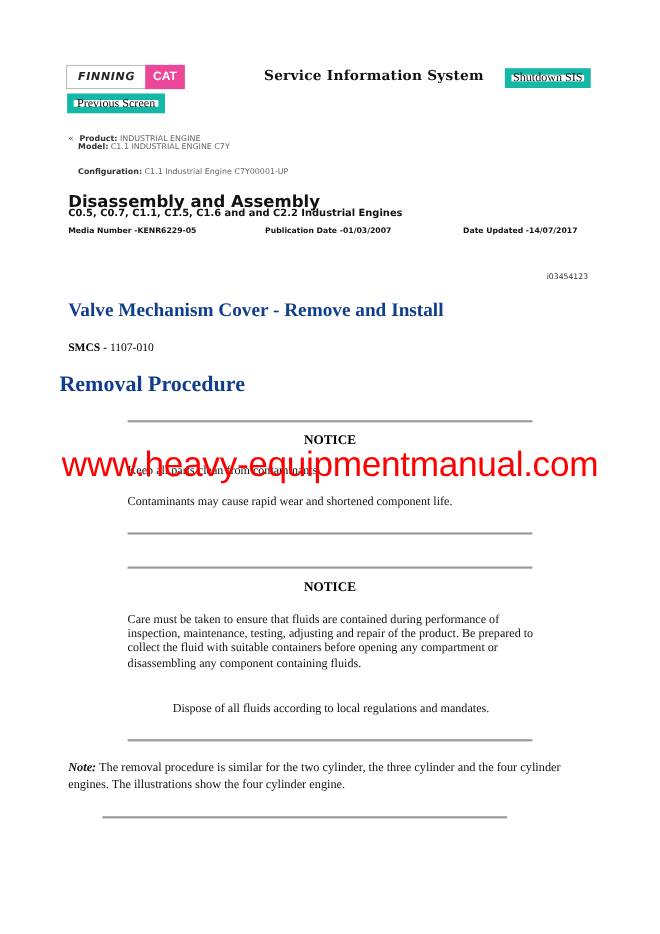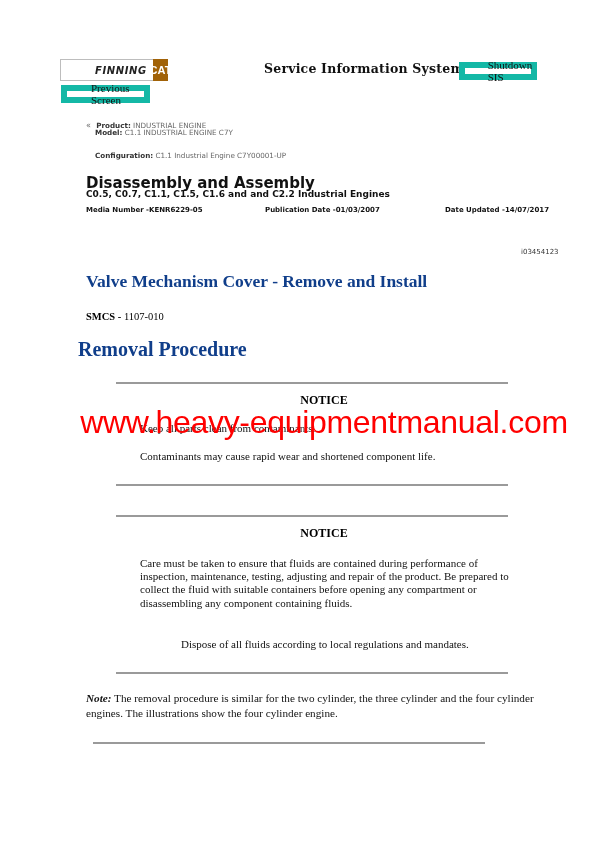--- a/index.html
+++ b/index.html
@@ -1,22 +1,22 @@
 <!DOCTYPE html>
 <html><head>
 <meta charset="utf-8">
 <style>
   html, body { margin:0; padding:0; background:#ffffff; }
   body { width:600px; height:849px; position:relative; overflow:hidden; font-family:"DejaVu Sans", sans-serif; color:#000; }
-  .abs { position:absolute;padding-left:24px; }
+  .abs { position:absolute; }
 
   
   .logo-box { left:60px; top:59px; width:108px; height:22px; border:1px solid #bdbdbd; box-sizing:border-box; background:#fff; display:flex; align-items:center; }
   .logo-finning { font-family:"DejaVu Sans", sans-serif; font-weight:bold; font-style:italic; font-size:10px; letter-spacing:0.6px; color:#222; margin-left:10px; flex:1; }
-  .logo-cat { width:15px; height:22px; background:#a16207; color:#fff; font-weight:bold; font-family:"Liberation Sans", sans-serif; font-size:11px; display:flex; align-items:center; justify-content:center; margin-right:-1px; margin-top:-1px; }
+  .logo-cat { width:36px; height:22px; background:#ec4899; color:#fff; font-weight:bold; font-family:"Liberation Sans", sans-serif; font-size:11px; display:flex; align-items:center; justify-content:center; margin-right:-1px; margin-top:-1px; }
   .btn { border:6px solid #14b8a6; background:#fff; font-family:Liberation Serif, serif; font-size:11px; color:#111; display:flex; align-items:center; justify-content:center; box-sizing:border-box; }
   .prev-btn { left:61px; top:85px; width:89px; height:18px; }
   .shutdown-btn { left:459px; top:62px; width:78px; height:18px; }
   .sis-title { left:240px; top:61px; font-family:"DejaVu Serif", serif; font-weight:bold; font-size:12.5px; letter-spacing:0.2px; color:#111; }
 
   
   .info { left:62px; font-size:7.2px; color:#333; white-space:nowrap;text-align:right; }
   .info .lbl { font-weight:bold; color:#333; }
   .info .val { color:#666; }
   .chev { color:#666; margin-right:3px; font-size:8px; }

